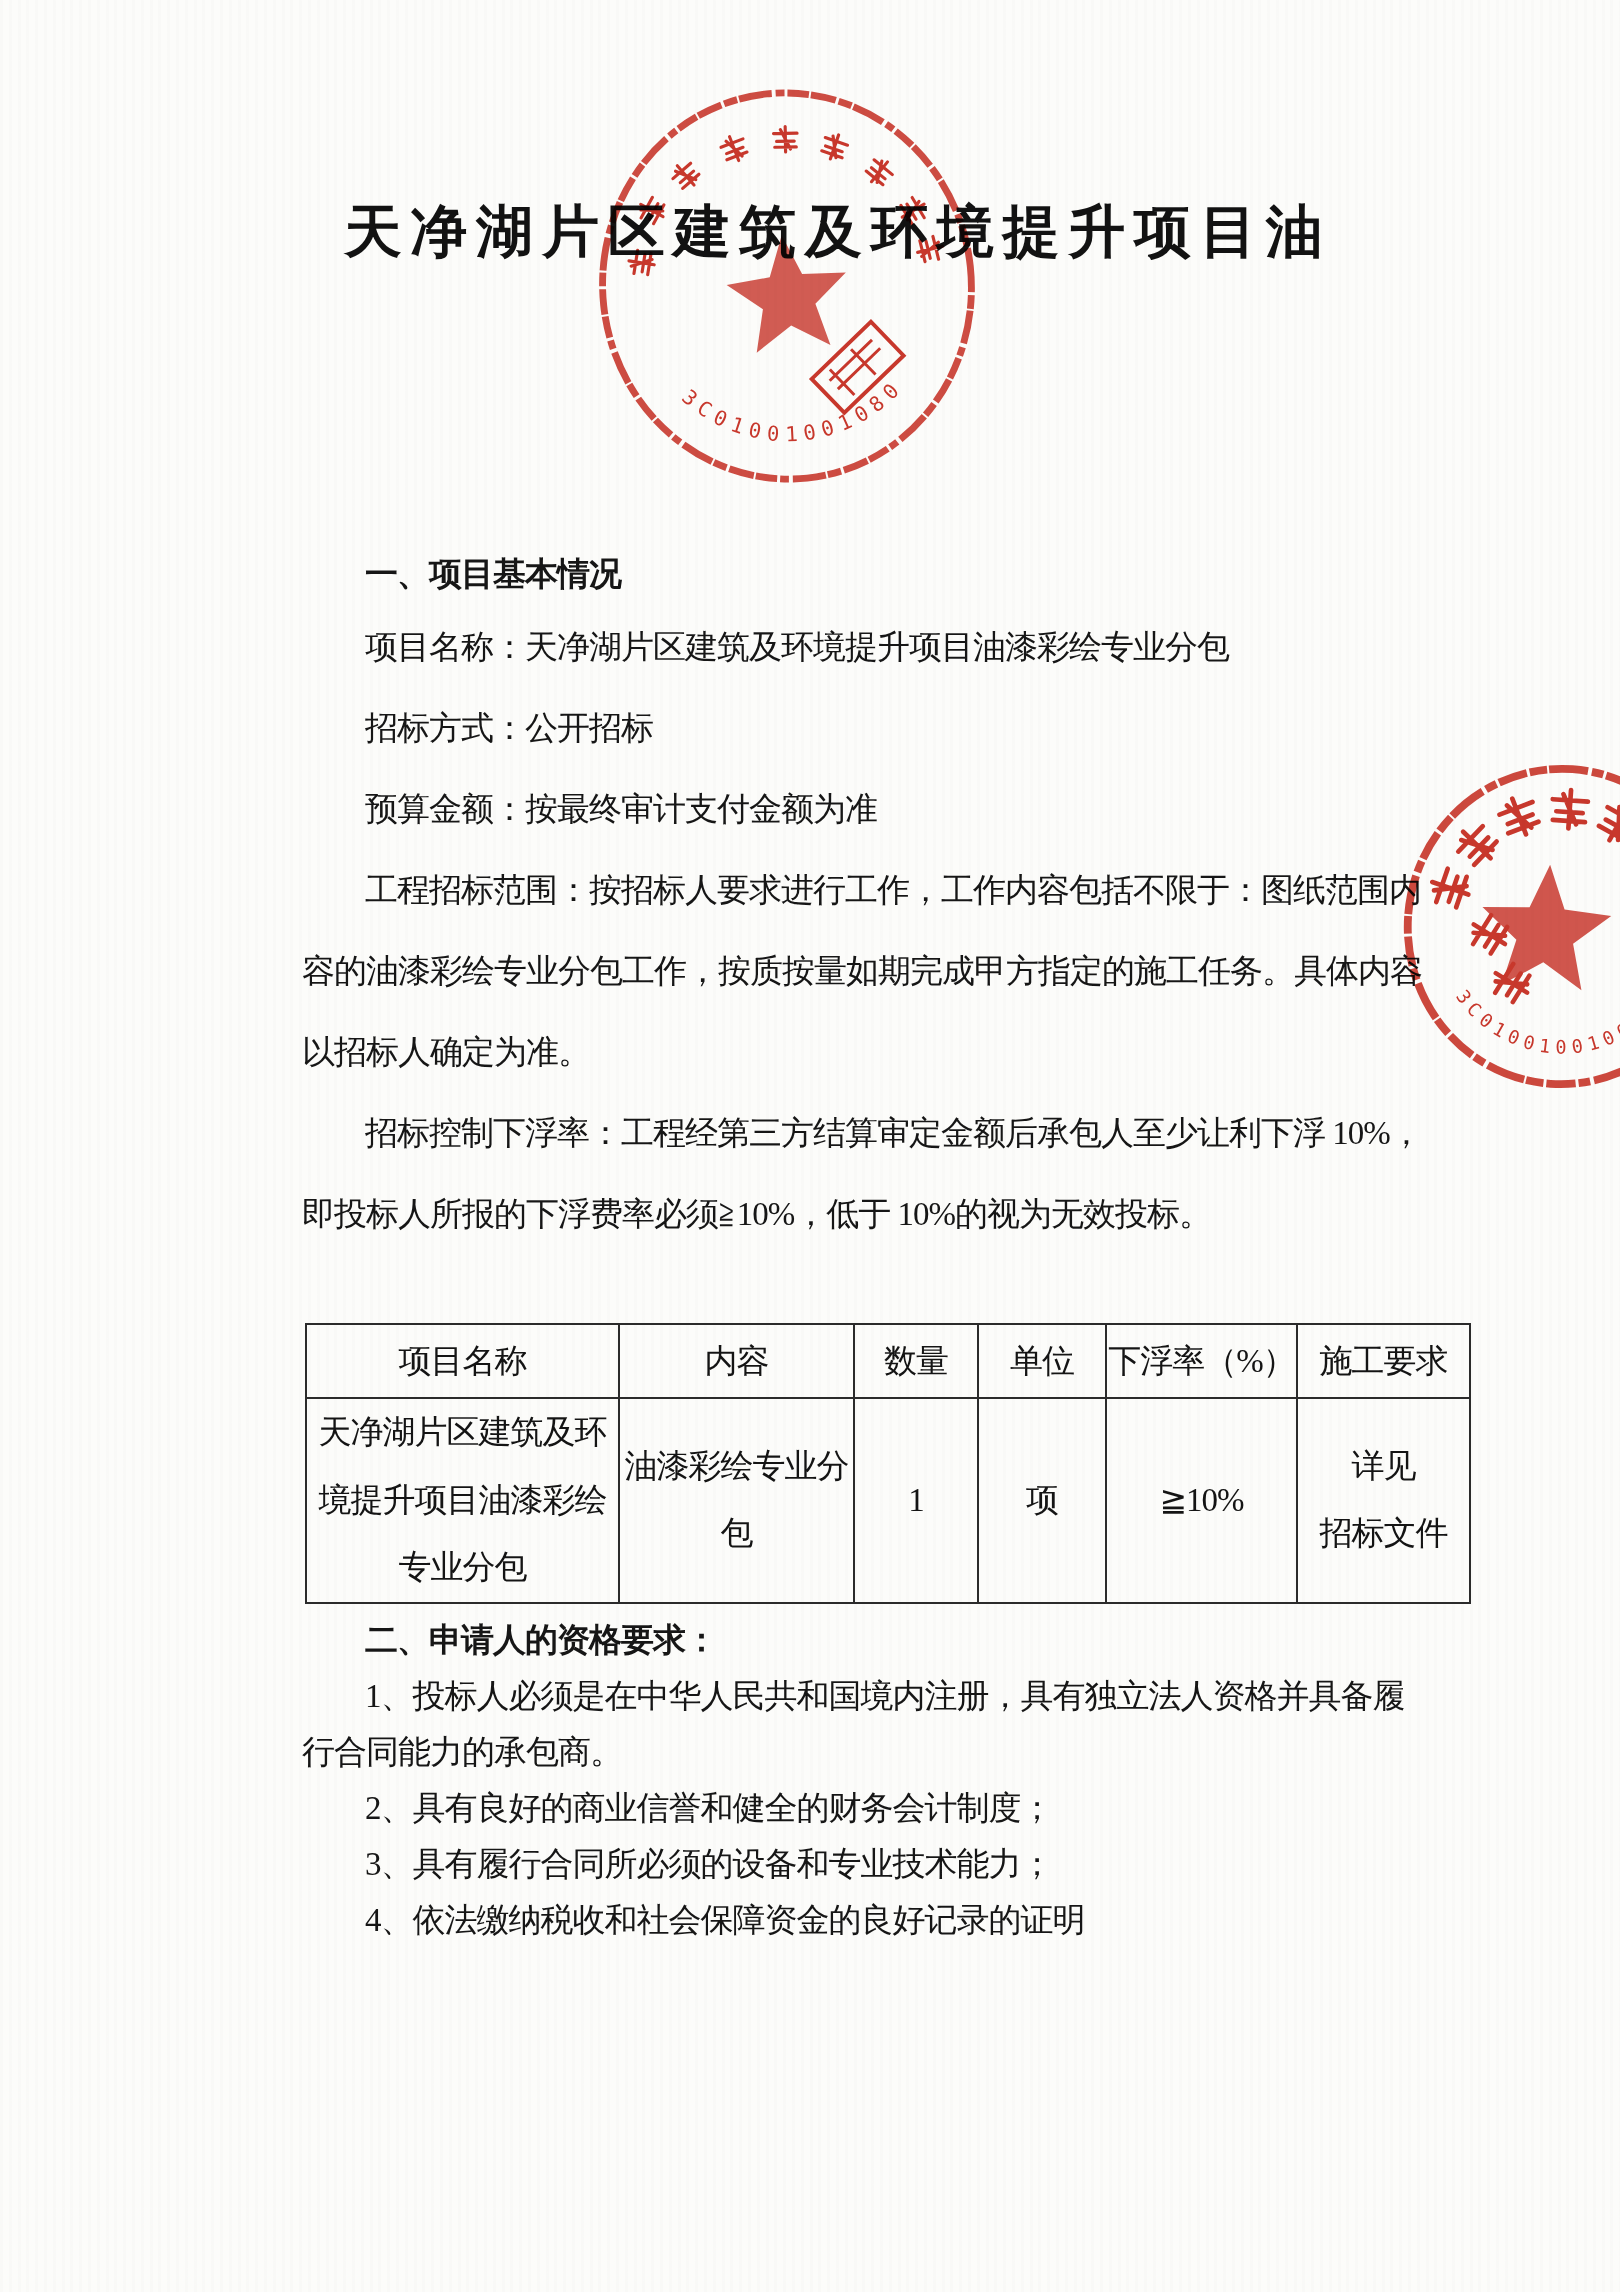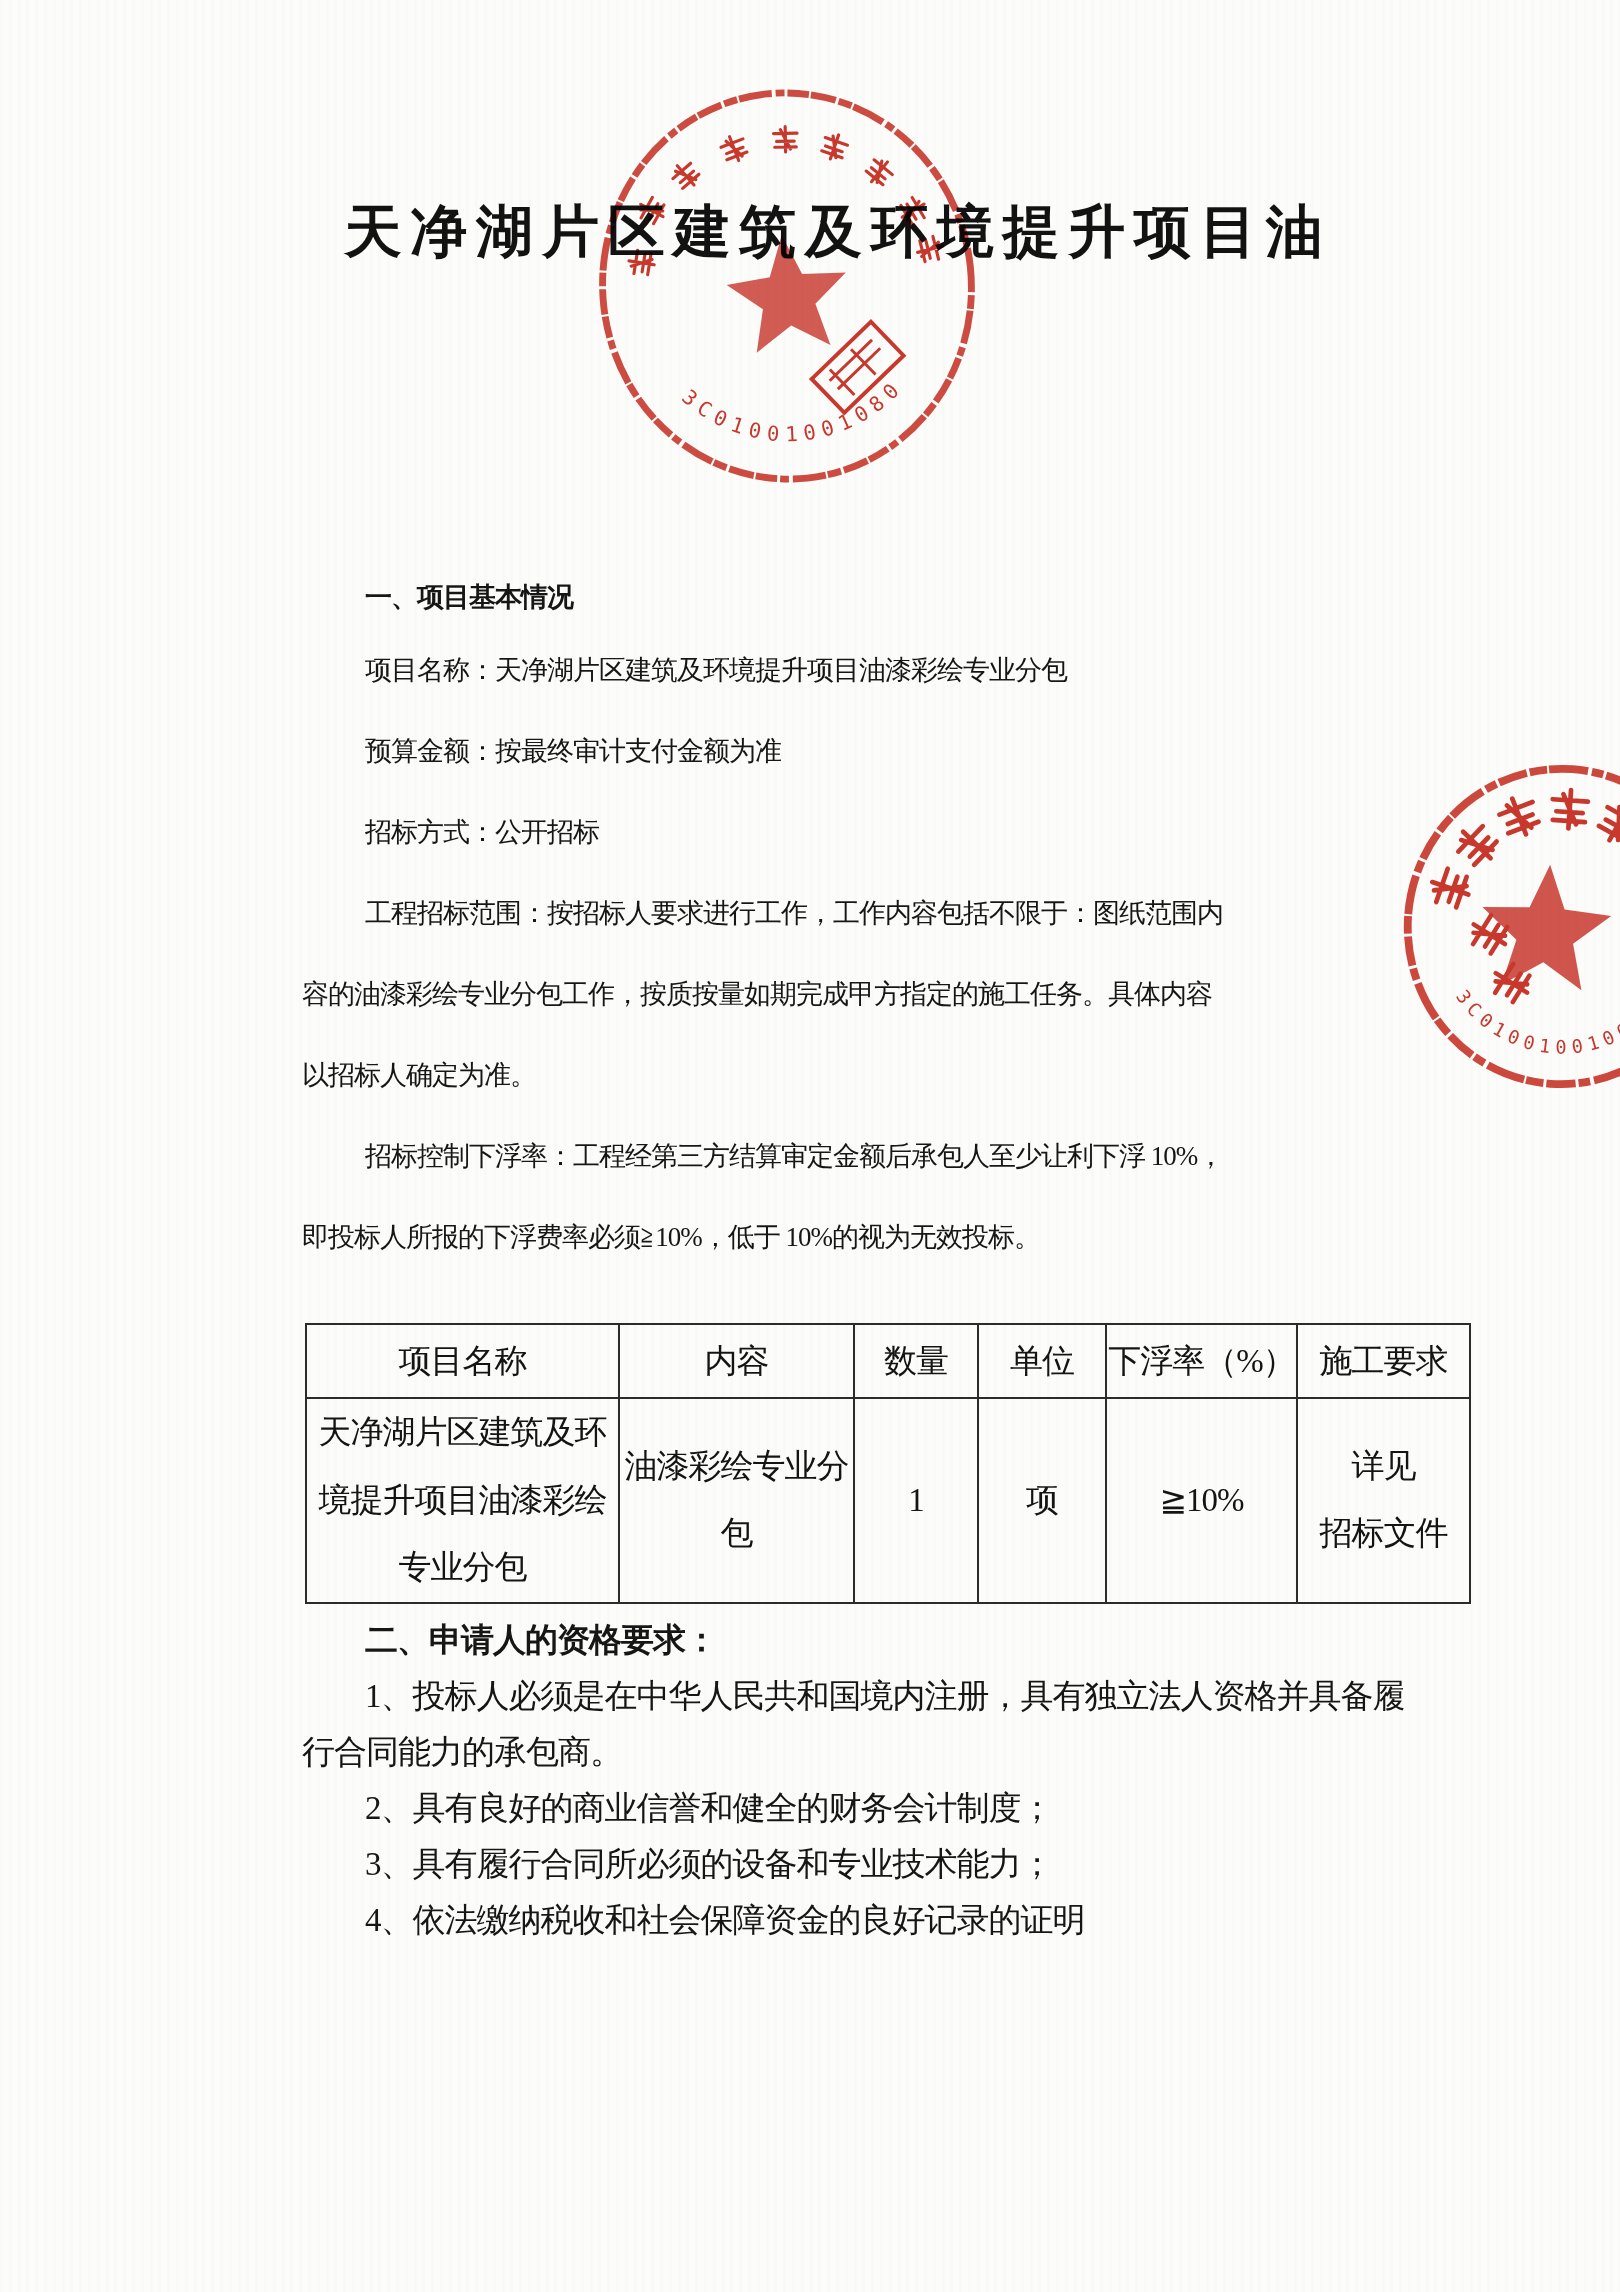--- a/index.html
+++ b/index.html
@@ -11,21 +11,21 @@
     background-image:repeating-linear-gradient(90deg, rgba(0,0,0,0.012) 0 2.9px, rgba(0,0,0,0) 2.9px 8.8px);
     overflow:hidden;
     font-family:"Liberation Serif","DejaVu Serif",serif;
     color:#161616;
   }
   .title{
     position:absolute;left:245px;width:1186px;top:174px;
     text-align:center;font-weight:bold;font-size:57px;line-height:116px;
     letter-spacing:8.8px;color:#121212;
   }
-  .body1{position:absolute;left:302px;top:564px;width:1094px;font-size:27px;letter-spacing:-1px;}
+  .body1{position:absolute;left:302px;top:542px;width:1094px;font-size:33px;letter-spacing:-1px;}
   .body1 .line{height:81px;display:flex;align-items:center;white-space:nowrap;}
   .body1 .hline{height:65px;display:flex;align-items:center;font-weight:bold;}
   .indent{padding-left:63px;}
   .demand-table{
     position:absolute;left:305px;top:1323px;width:1164px;
     border-collapse:collapse;table-layout:fixed;
     font-size:33px;letter-spacing:-1px;color:#141414;
   }
   .demand-table th,.demand-table td{
     border:2px solid #2b2b2b;text-align:center;vertical-align:middle;
@@ -48,22 +48,22 @@
 
 <div class="page">
 
   <div class="title">
     <div>天净湖片区建筑及环境提升项目油</div>
   </div>
 
   <div class="body1">
     <div class="hline indent">一、项目基本情况</div>
     <div class="line indent">项目名称：天净湖片区建筑及环境提升项目油漆彩绘专业分包</div>
+    <div class="line indent">招标方式：公开招标</div>
     <div class="line indent">预算金额：按最终审计支付金额为准</div>
-    <div class="line indent">招标方式：公开招标</div>
     <div class="line indent">工程招标范围：按招标人要求进行工作，工作内容包括不限于：图纸范围内</div>
     <div class="line">容的油漆彩绘专业分包工作，按质按量如期完成甲方指定的施工任务。具体内容</div>
     <div class="line">以招标人确定为准。</div>
     <div class="line indent">招标控制下浮率：工程经第三方结算审定金额后承包人至少让利下浮 10%，</div>
     <div class="line">即投标人所报的下浮费率必须≧10%，低于 10%的视为无效投标。</div>
   </div>
 
   <table class="demand-table">
     <colgroup>
       <col style="width:313px">

